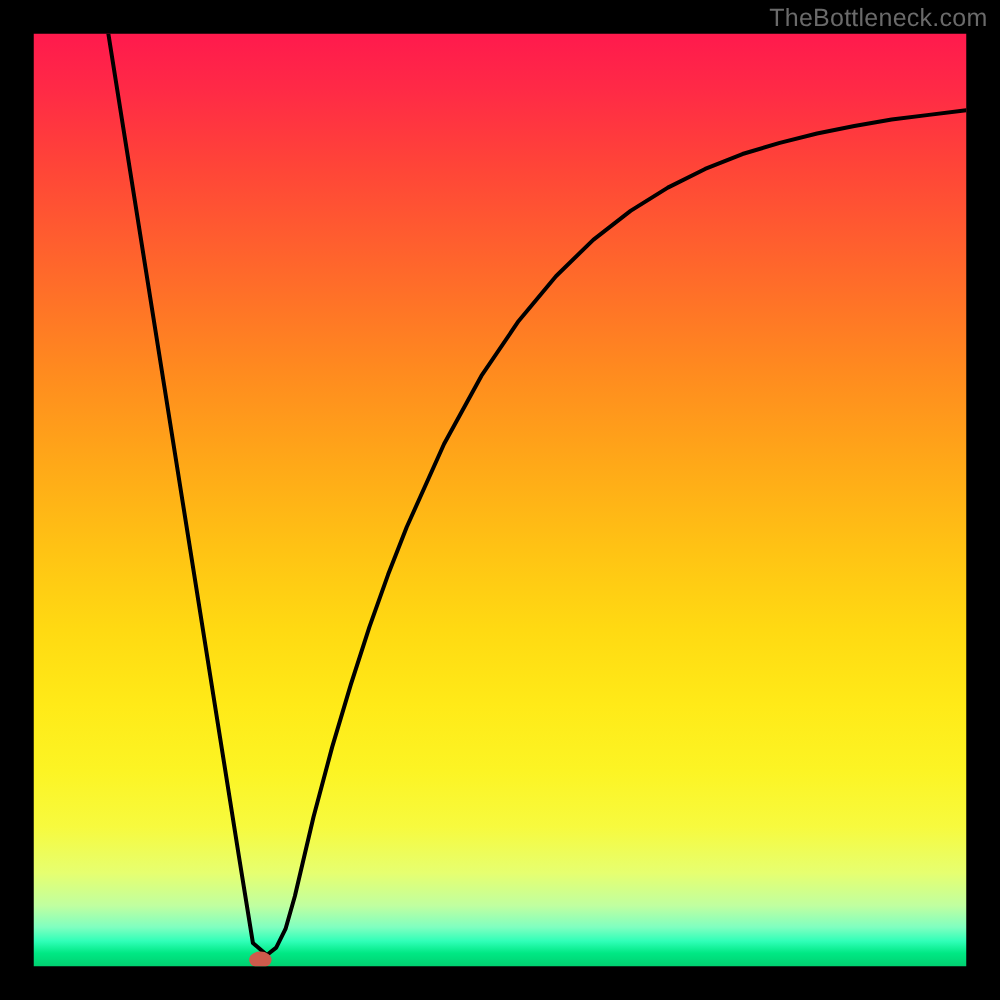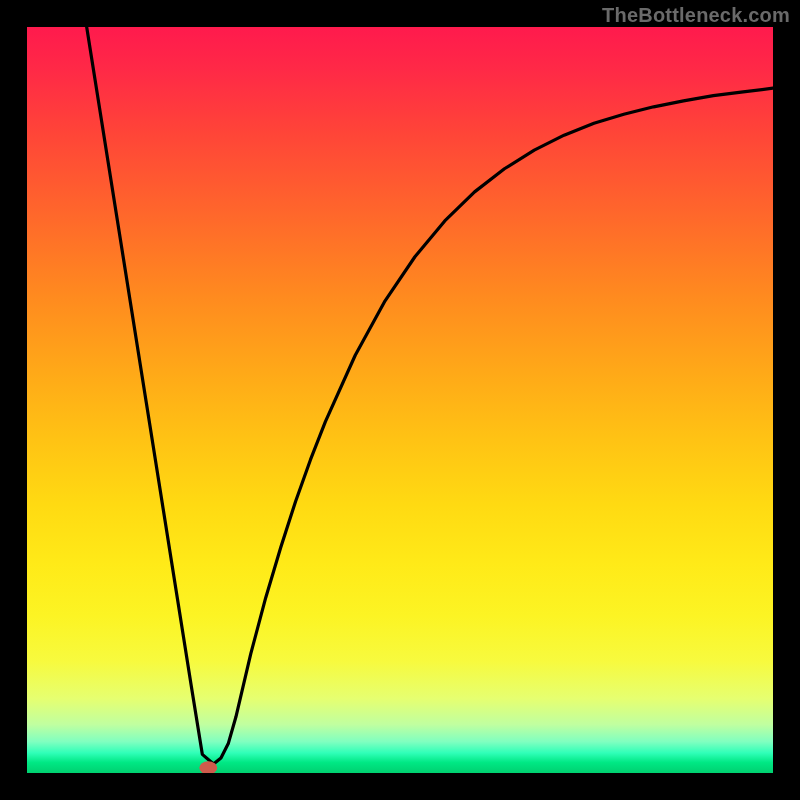--- a/index.html
+++ b/index.html
@@ -57,21 +57,21 @@
   .marker {
     fill: #ce5b4c;
     stroke: none;
   }
   .watermark {
     position: absolute;
     top: 4px;
     right: 10px;
     font-family: Arial, Helvetica, sans-serif;
     font-size: 20px;
-    font-weight: 700;
+    font-weight: 400;
     color: #6a6a6a;
     letter-spacing: 0.2px;
   }
 </style>
 </head>
 <body>
 
 <div class="watermark">TheBottleneck.com</div>
 
 <div class="plot-area">

